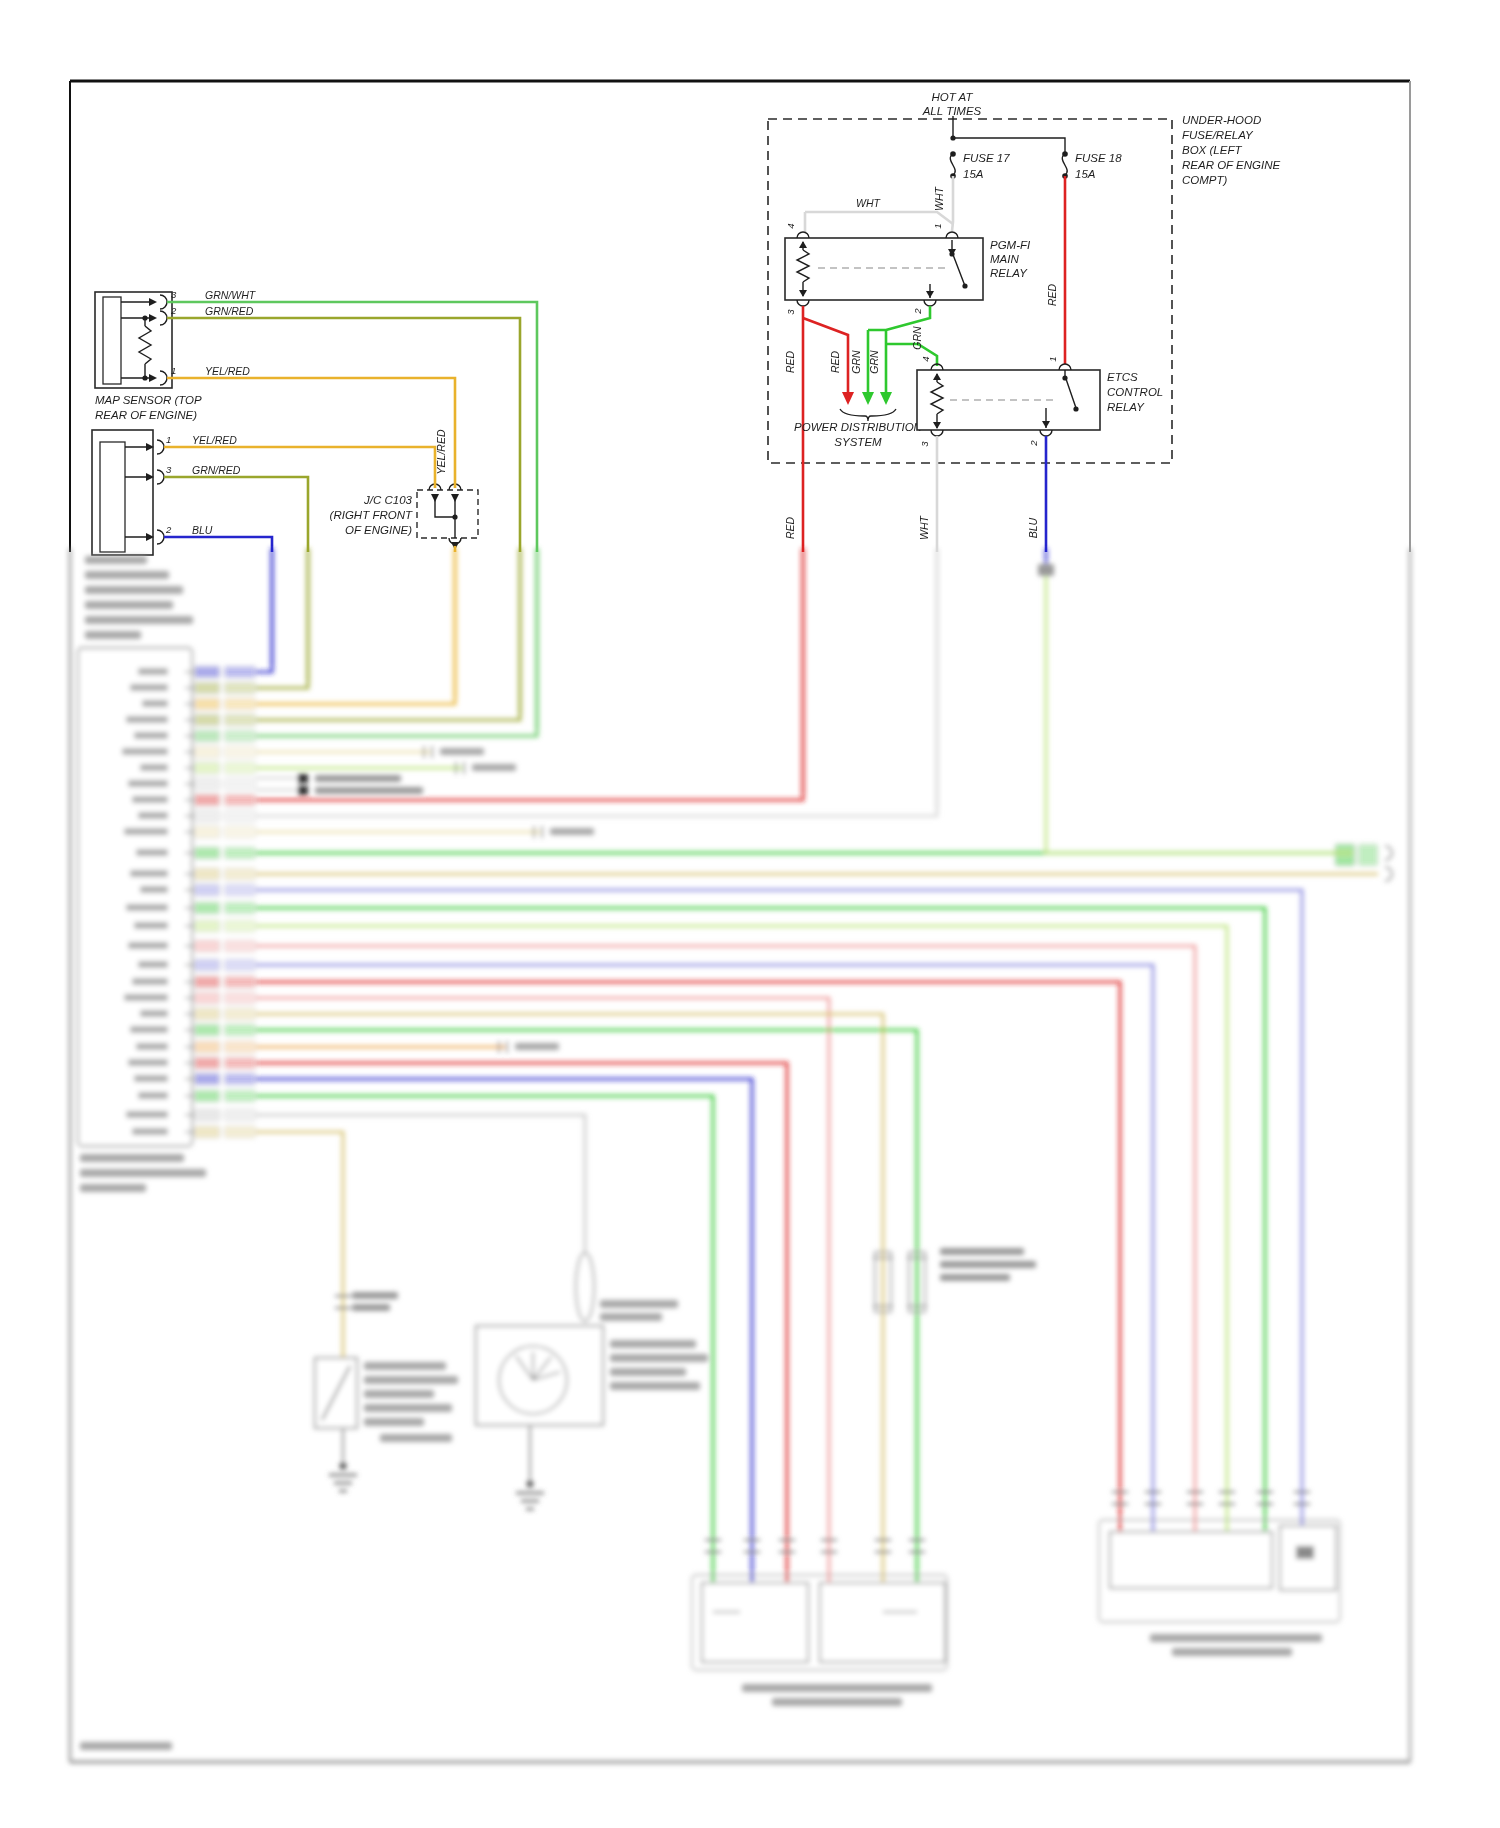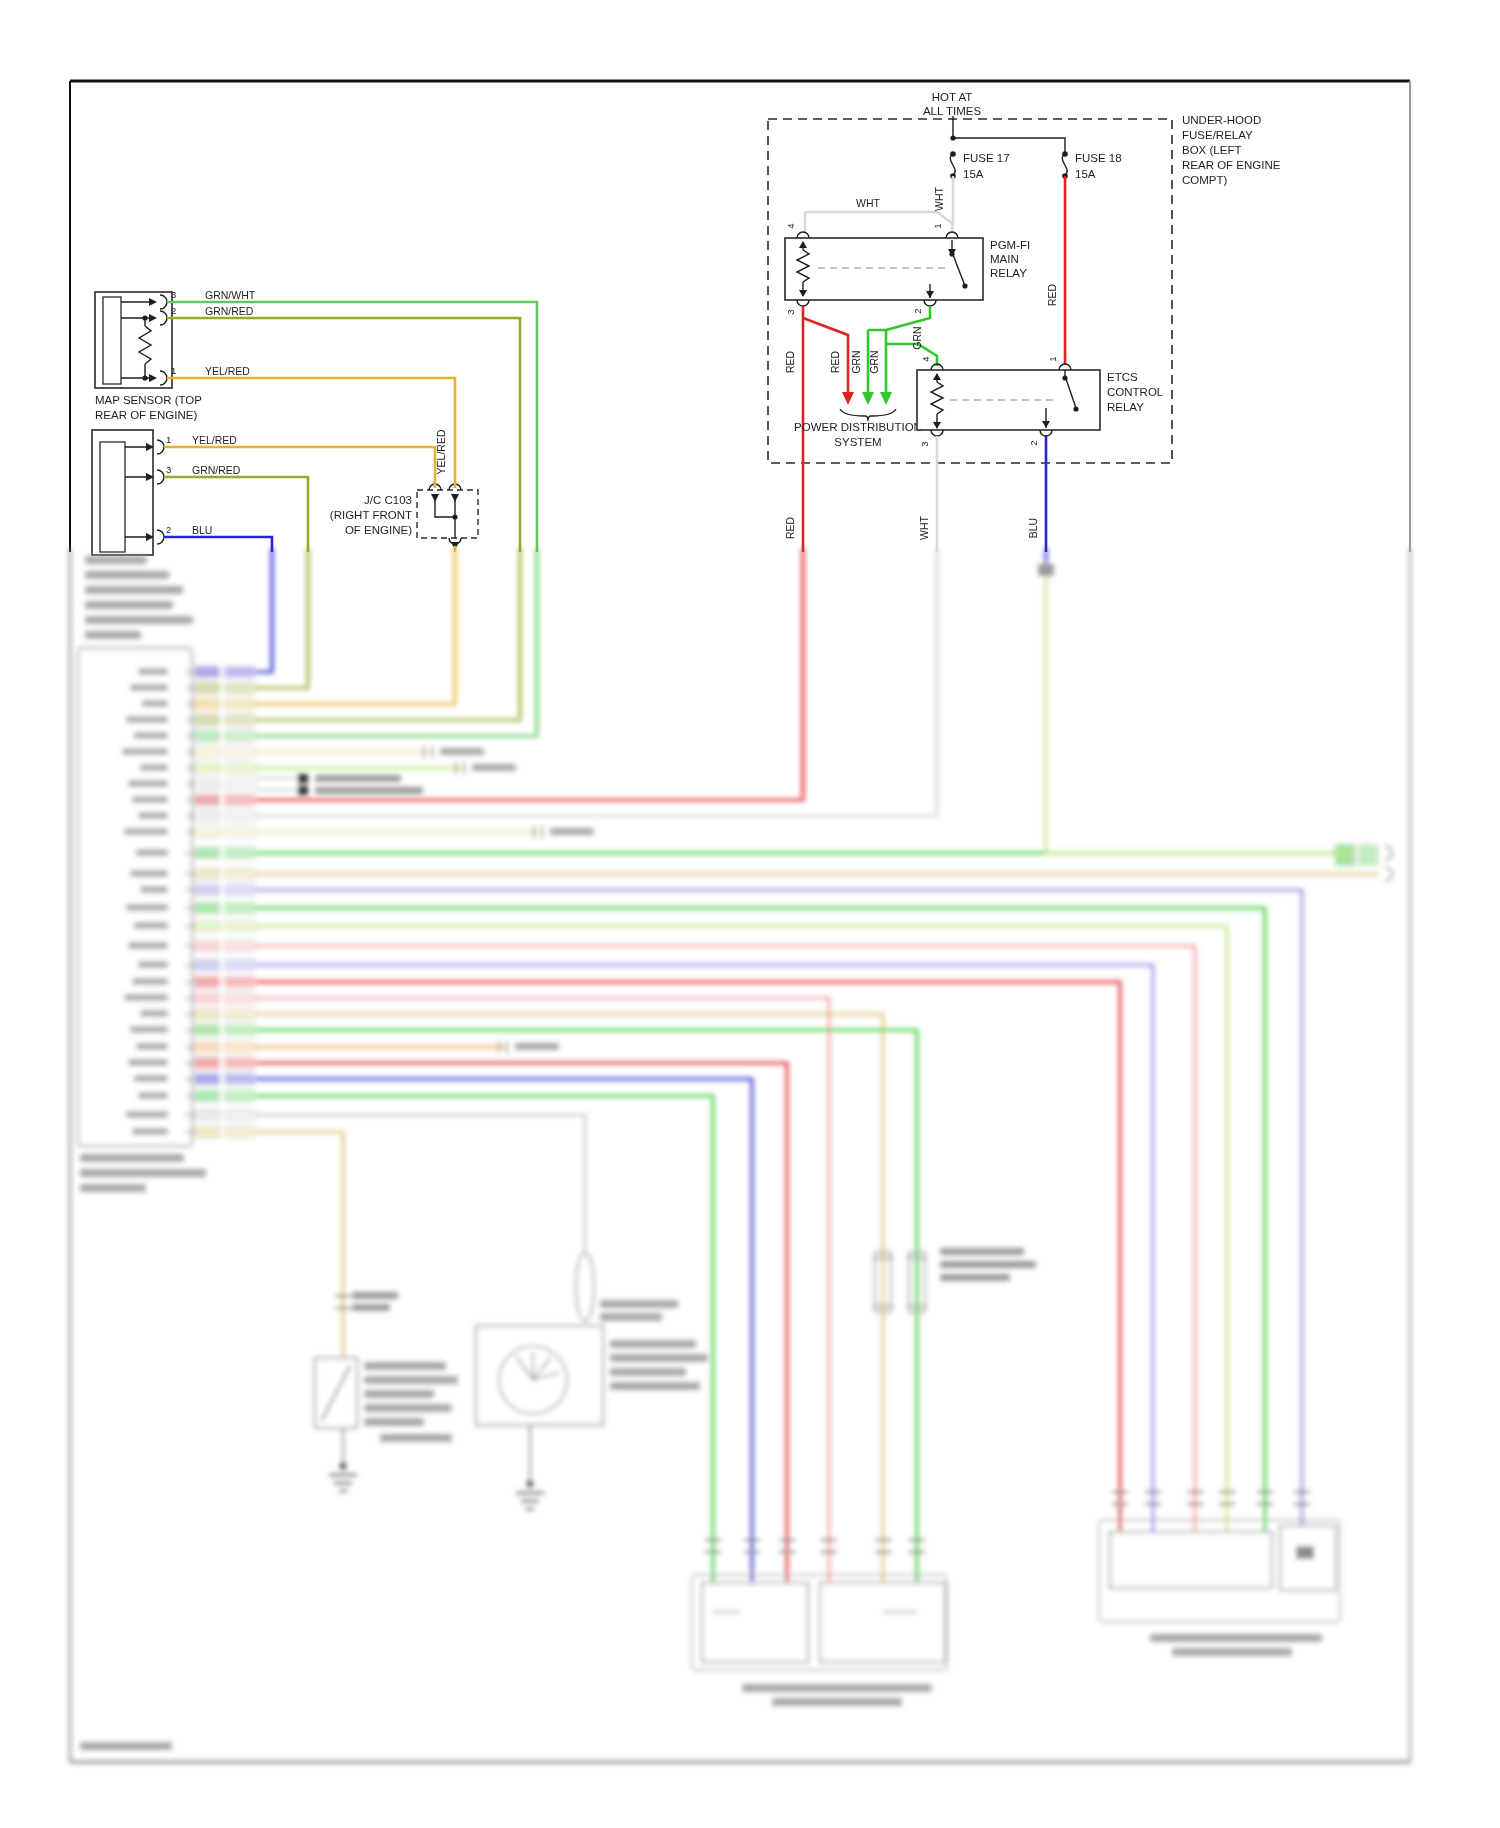--- a/index.html
+++ b/index.html
@@ -1,16 +1,16 @@
 <!DOCTYPE html>
 <html><head>
 <meta charset="utf-8">
 <style>
   html,body{margin:0;padding:0;background:#ffffff;}
-  #page{position:relative;width:1500px;height:1828px;background:#fff;overflow:hidden;}
+  #page{position:relative;width:1500px;height:1828px;background:#fff;overflow:hidden;font-style:italic;}
   svg{position:absolute;left:0;top:0;}
   text{font-family:"Liberation Sans", sans-serif;fill:#1e1e1e;}
   .t11{font-size:11.5px;}
   .t10{font-size:10.5px;}
   .t9{font-size:9.5px;}
   .lineblk{stroke:#1e1e1e;stroke-width:1.4;fill:none;}
   .boxblk{stroke:#2a2a2a;stroke-width:1.6;fill:#ffffff;}
 </style>
 </head>
 <body>

